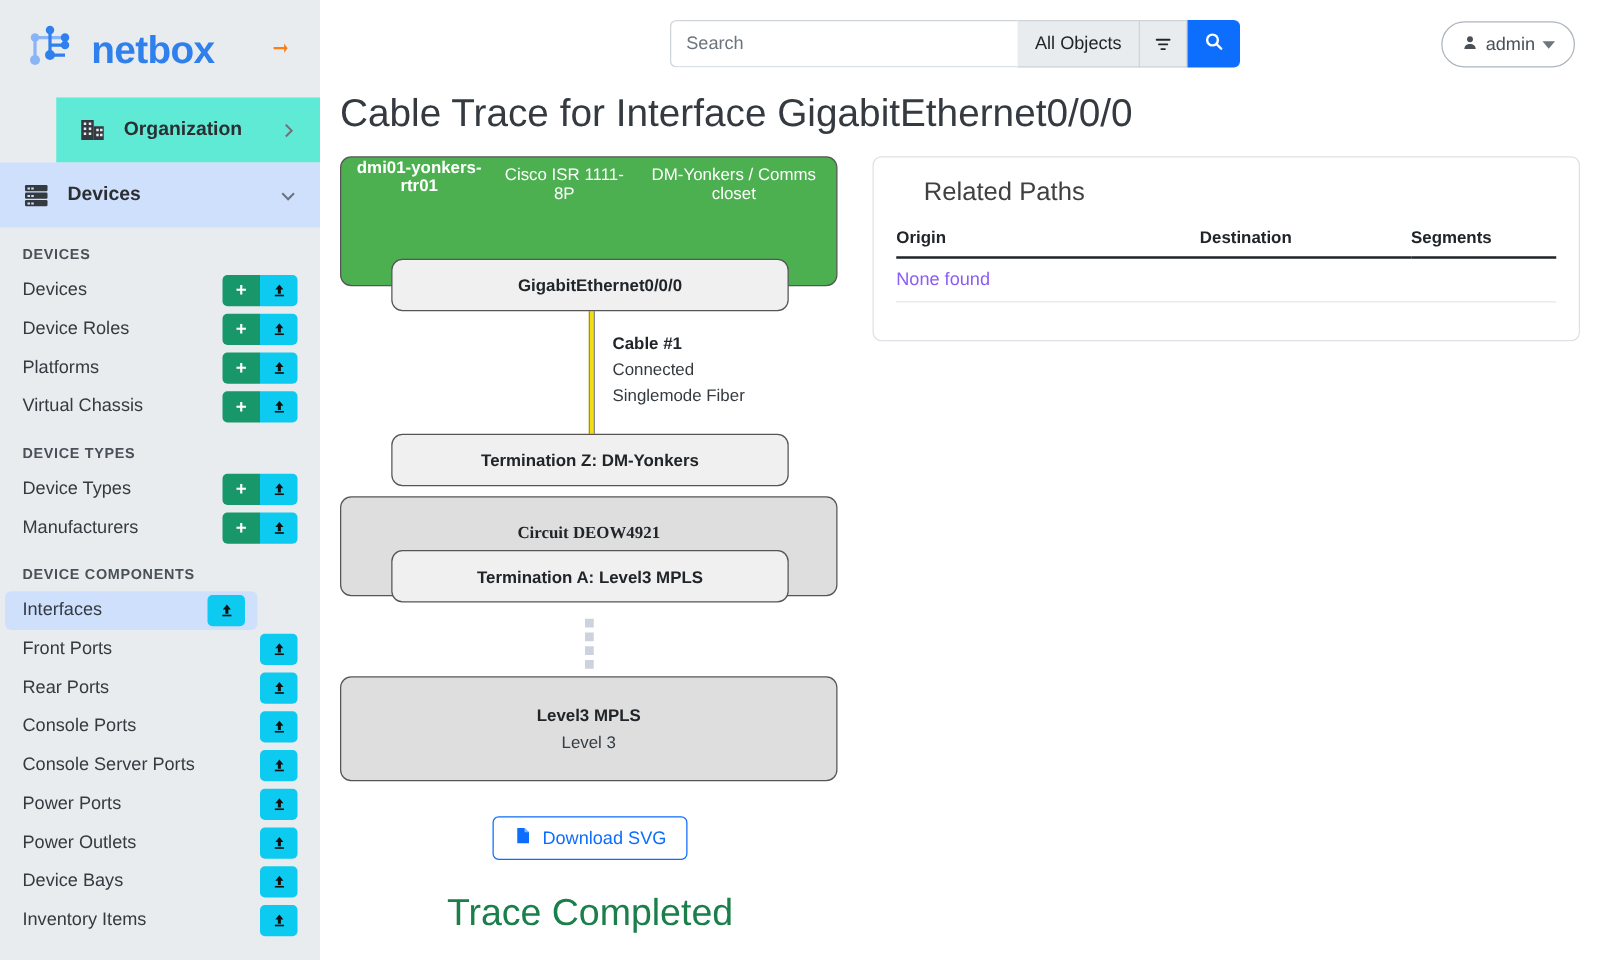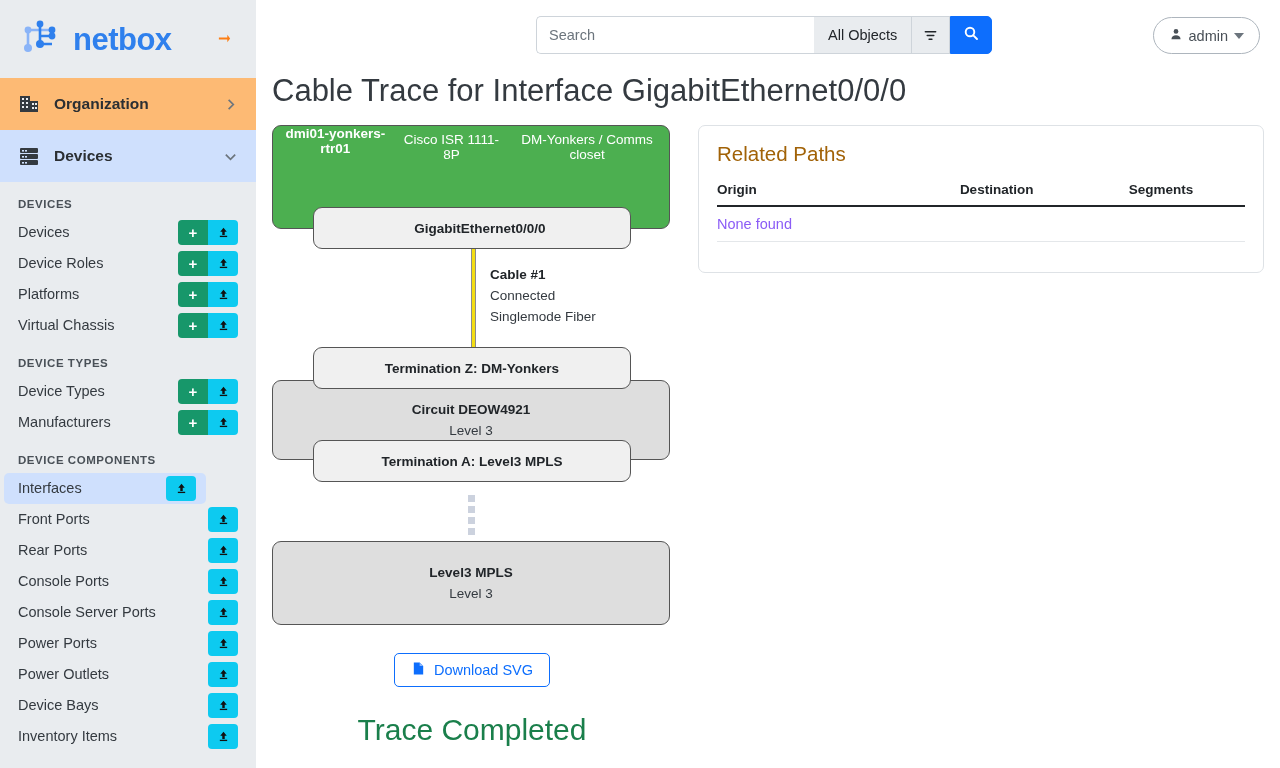--- a/index.html
+++ b/index.html
@@ -33,21 +33,21 @@
     position: absolute; right: 24px; top: 31px;
     color: #fd7e14;
   }
 
   .nav-group {
     display: flex; align-items: center; gap: 14px;
     height: 52px; padding: 0 18px;
     font-size: 15.5px; font-weight: 700; color: #2b2f33;
     cursor: pointer;
   }
-  .nav-group.plain { background: #fdba74; }
+  .nav-group.plain { background: #5eead4; margin-left: 45px; }
   .nav-group.active { background: #cfe0fd; }
   .nav-group .gicon { width: 22px; height: 22px; flex: 0 0 22px; color: #343a40; }
   .nav-group .glabel { flex: 1; }
   .nav-group .chev { color: #6c757d; display: flex; }
 
   .nav-section-title {
     font-size: 11.5px; font-weight: 700; color: #495057;
     letter-spacing: .55px; padding: 16px 0 7px 18px;
     text-transform: uppercase;
   }
@@ -141,22 +141,22 @@
     position: absolute; left: 199px; top: 0; width: 5px; height: 98px;
     background: #f3dd13; border-left: 1px solid #8a8a8a; border-right: 1px solid #8a8a8a;
   }
   .cable-meta { position: absolute; left: 218px; top: 18px; text-align: left; }
   .cable-meta .c1 { font-size: 13.5px; font-weight: 700; color: #212529; }
   .cable-meta .c2 { font-size: 13.5px; color: #343a40; margin-top: 6px; }
 
   .circuit-wrap { position: relative; height: 146px; }
   .node-circuit {
     background: #dedede; width: 398px; height: 80px; position: absolute;
-    left: 0; top: 33px; display: flex; flex-direction: column;
-    justify-content: center; z-index: 1;
+    left: 0; top: 50px; display: flex; flex-direction: column;
+    justify-content: center; z-index: 1; font-family: Liberation Serif, serif;
   }
   .node-termz {
     background: #f0f0f0; width: 318px; height: 42px; position: absolute;
     left: 41px; top: 0; z-index: 3;
     display: flex; align-items: center; justify-content: center;
   }
   .node-terma {
     background: #f0f0f0; width: 318px; height: 42px; position: absolute;
     left: 41px; top: 93px; z-index: 3;
     display: flex; align-items: center; justify-content: center;
@@ -180,21 +180,21 @@
     text-align: center; color: #1a7f4b; font-size: 30px;
     margin-top: 26px; font-weight: 400;
   }
 
   
   .card {
     flex: 0 0 566px; width: 566px; height: 148px;
     border: 1px solid #dee2e6; border-radius: 7px; background: #fff;
     padding: 16px 18px;
   }
-  .card-title { font-size: 20.5px; color: #a16207; font-weight: 400; margin-bottom: 16px; }
+  .card-title { font-size: 20.5px; color: #404040; font-weight: 400; margin-bottom: 16px; margin-left: 22px; }
   table.paths { width: 100%; border-collapse: collapse; }
   table.paths th {
     text-align: left; font-size: 13.5px; font-weight: 700; color: #212529;
     padding: 0 0 8px 0; border-bottom: 2px solid #212529;
   }
   table.paths th.c-origin { width: 46%; }
   table.paths th.c-dest { width: 32%; }
   table.paths td {
     font-size: 14.5px; color: #8b5cf6; padding: 9px 0;
     border-bottom: 1px solid #e4e7ea;

